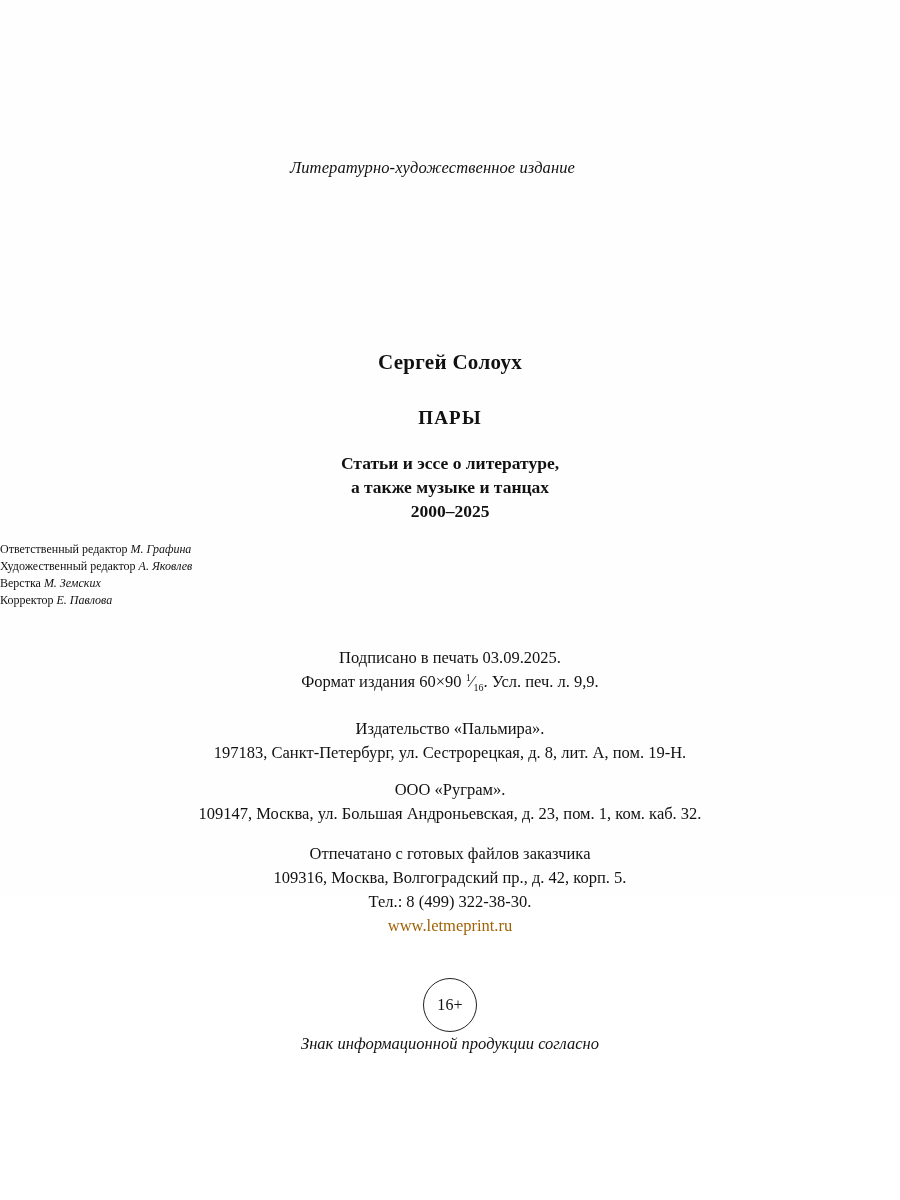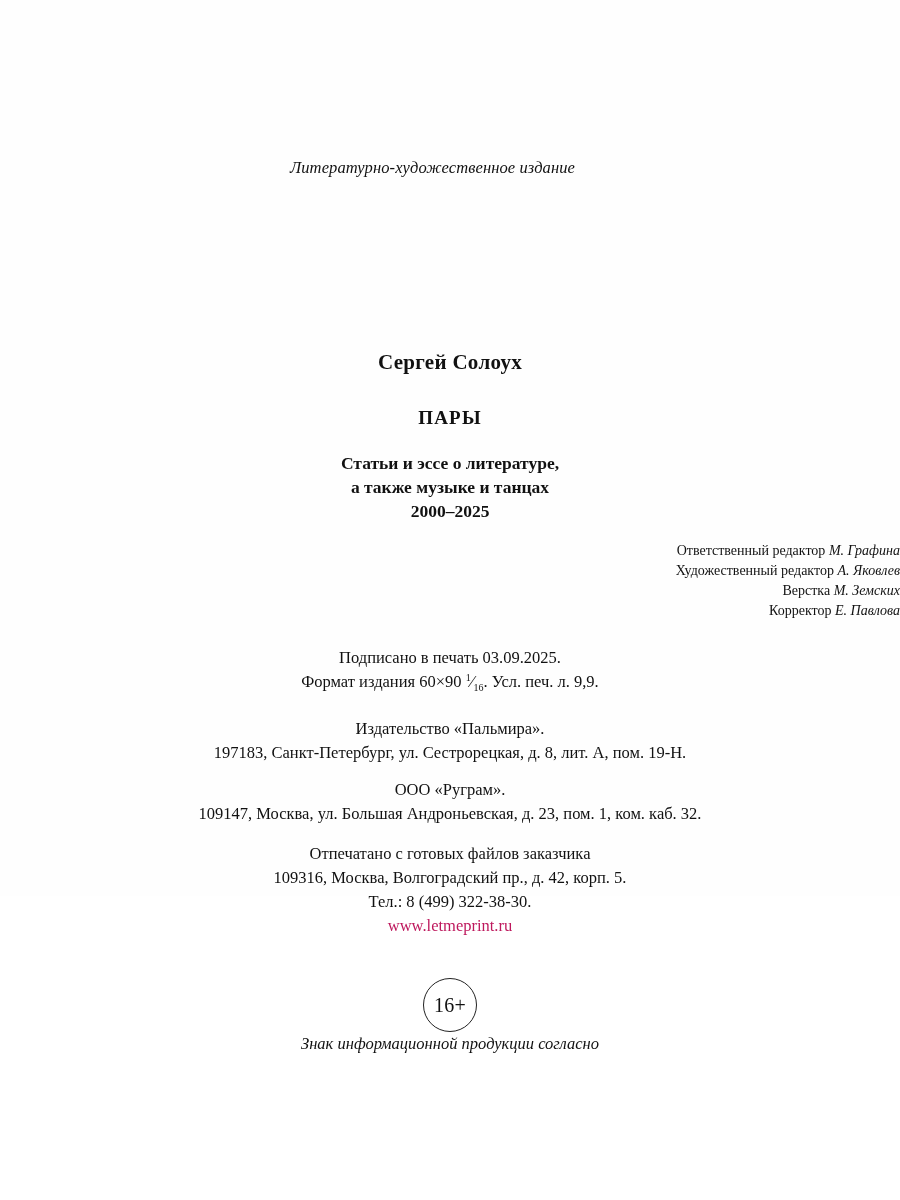--- a/index.html
+++ b/index.html
@@ -60,24 +60,23 @@
   }
   .subtitle div {
     white-space: nowrap;
   }
 
   .credits {
     position: absolute;
     left: 0;
     right: 0;
     top: 541px;
-    text-align: right;
-    font-size: 14px;
+    text-align: left;
+    font-size: 12px;
     line-height: 1.42;
-    padding-left: 41px;
   }
   .credits .role i {
     font-style: italic;
   }
 
   .print-info {
     position: absolute;
     left: 0;
     right: 0;
     top: 646px;
@@ -116,36 +115,36 @@
     position: absolute;
     left: 0;
     right: 0;
     top: 842px;
     text-align: center;
     font-size: 16.5px;
     line-height: 1.45;
   }
   .website {
     text-decoration: none;
-    color: #be185d;
+    color: #a16207;
   }
 
   .age-badge {
     position: absolute;
     left: 50%;
     top: 978px;
     transform: translateX(-50%);
     width: 52px;
     height: 52px;
     border: 1.4px solid #222;
     border-radius: 50%;
     display: flex;
     align-items: center;
     justify-content: center;
-    font-size: 20px;
+    font-size: 16px;
     letter-spacing: 0.2px;
     background: #fff;
   }
 
   .legal-note {
     position: absolute;
     left: 0;
     right: 0;
     top: 1032px;
     text-align: center;

